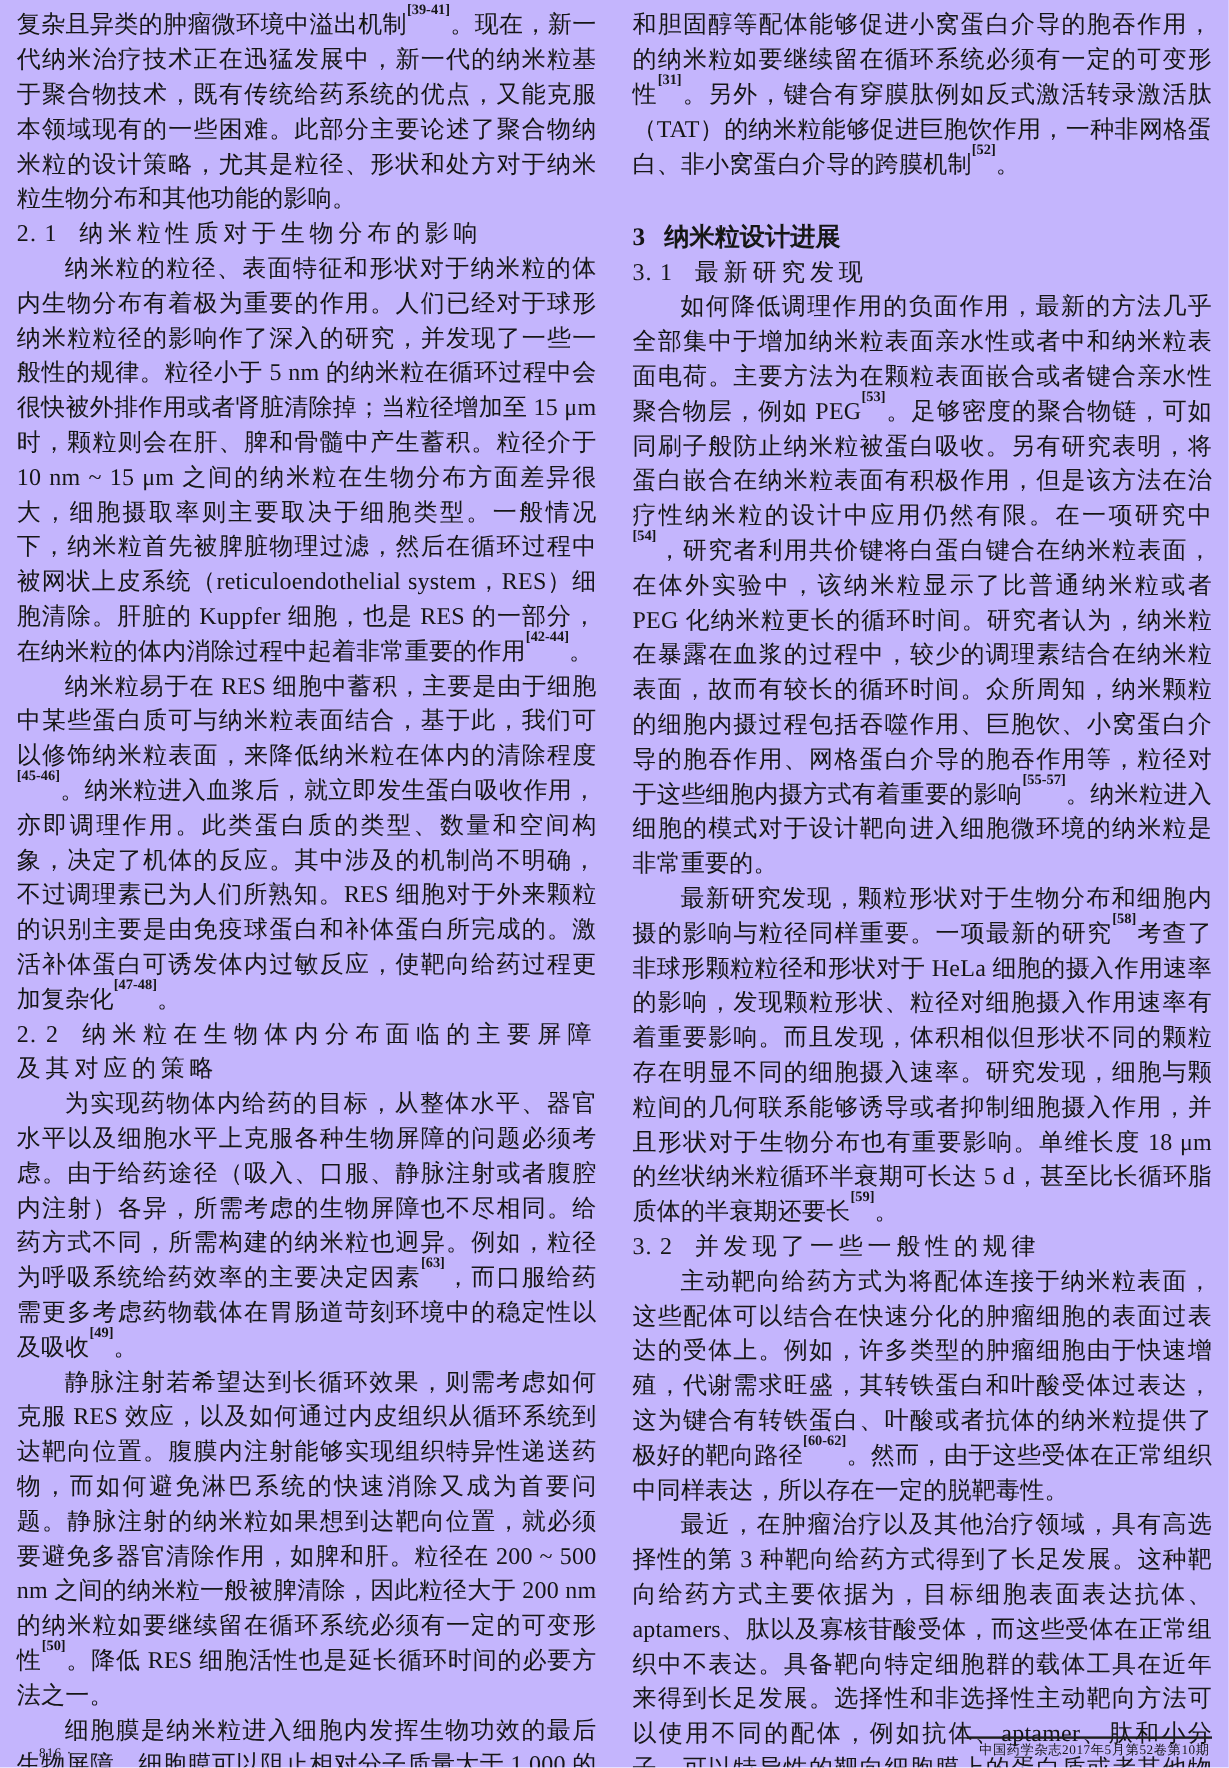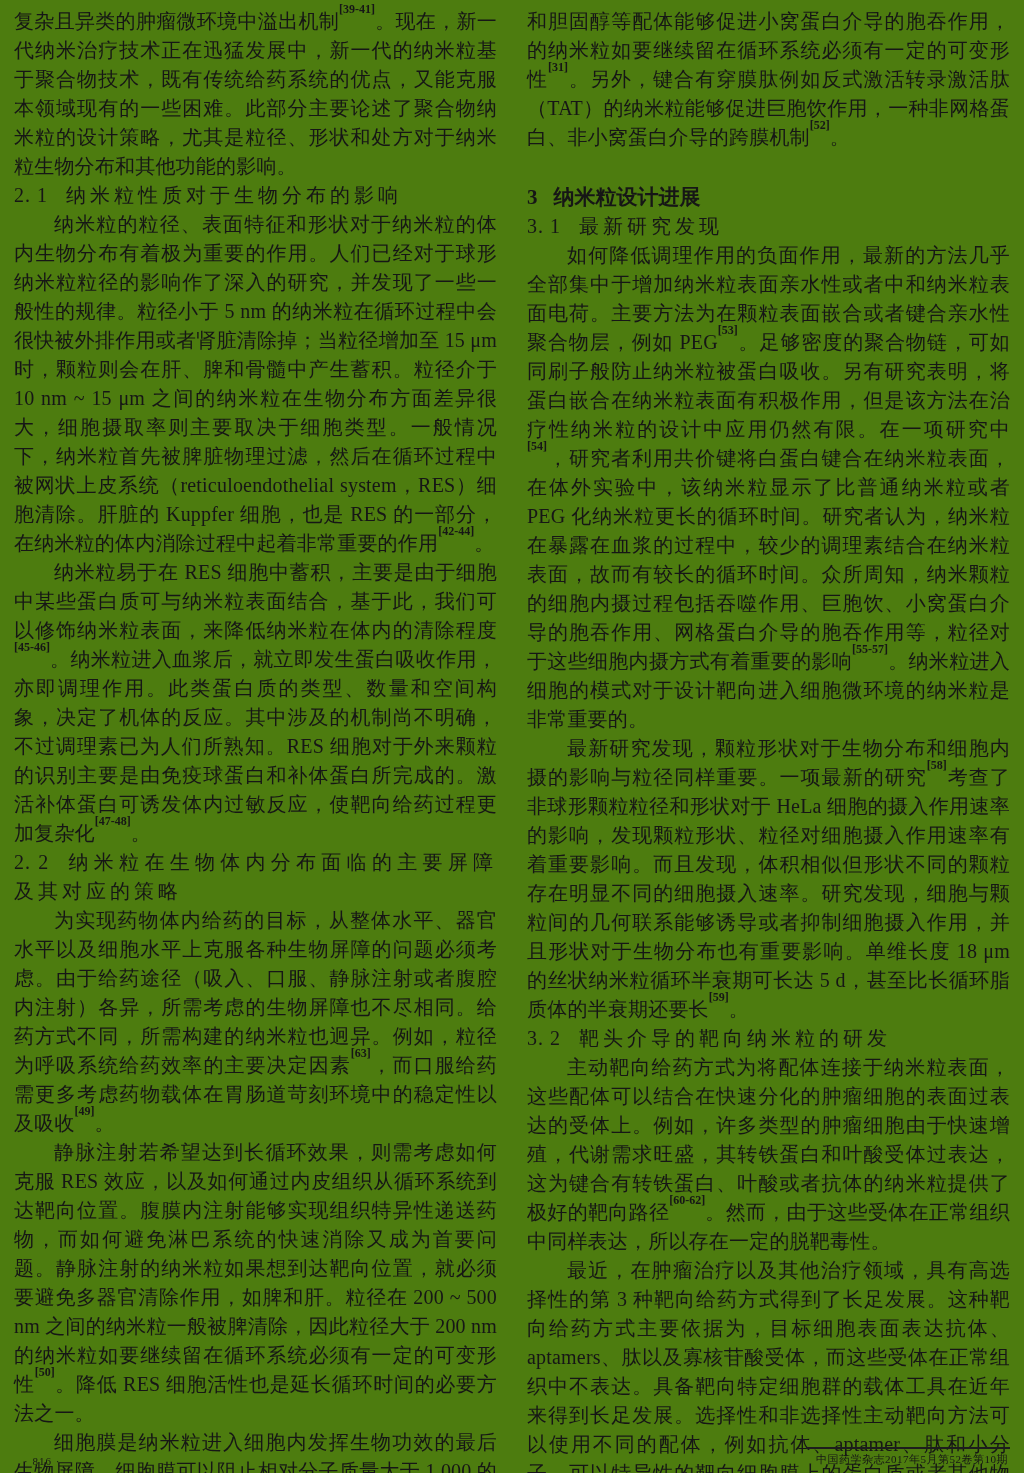--- a/index.html
+++ b/index.html
@@ -1,21 +1,21 @@
 <!DOCTYPE html>
 <html lang="zh"><head>
 <meta charset="utf-8">
 <title>中国药学杂志</title>
 <style>
   html, body { margin: 0; padding: 0; background: #ffffff; }
   .page {
     position: relative;
     width: 1024px;
     height: 1473px;
-    background: #4d7c0f;
+    background: #c4b5fd;
     color: #161616;
     font-family: "Liberation Serif", "DejaVu Serif", serif;
     overflow: hidden;
   }
   .columns {
     display: flex;
     gap: 30px;
     padding: 7px 14px 0 14px;
   }
   .col { width: 483px; flex: 0 0 483px; }
@@ -106,21 +106,21 @@
         <p class="para"><span class="text-run">静脉注射若希望达到长循环效果，则需考虑如何克服 RES 效应，以及如何通过内皮组织从循环系统到达靶向位置。腹膜内注射能够实现组织特异性递送药物，而如何避免淋巴系统的快速消除又成为首要问题。静脉注射的纳米粒如果想到达靶向位置，就必须要避免多器官清除作用，如脾和肝。粒径在 200 ~ 500 nm 之间的纳米粒一般被脾清除，因此粒径大于 200 nm 的纳米粒如要继续留在循环系统必须有一定的可变形性</span><sup class="ref">[50]</sup><span class="text-run">。降低 RES 细胞活性也是延长循环时间的必要方法之一。</span></p>
         <p class="para"><span class="text-run">细胞膜是纳米粒进入细胞内发挥生物功效的最后生物屏障。细胞膜可以阻止相对分子质量大于 1 000 的复合物的扩散，而胞吞作用可以帮助纳米粒跨越该生物屏障。将配体结合在纳米粒表面能够影响细胞摄取的方式。叶酸、白蛋白</span></p>
       </div>
     <div class="col">
         <p class="para noindent"><span class="text-run">和胆固醇等配体能够促进小窝蛋白介导的胞吞作用，的纳米粒如要继续留在循环系统必须有一定的可变形性</span><sup class="ref">[31]</sup><span class="text-run">。另外，键合有穿膜肽例如反式激活转录激活肽（TAT）的纳米粒能够促进巨胞饮作用，一种非网格蛋白、非小窝蛋白介导的跨膜机制</span><sup class="ref">[52]</sup><span class="text-run">。</span></p>
         <div class="gap"></div>
         <div class="heading1"><span class="hnum">3</span><span class="htitle">纳米粒设计进展</span></div>
         <div class="heading2"><span class="hnum">3. 1</span><span class="htitle">最新研究发现</span></div>
         <p class="para"><span class="text-run">如何降低调理作用的负面作用，最新的方法几乎全部集中于增加纳米粒表面亲水性或者中和纳米粒表面电荷。主要方法为在颗粒表面嵌合或者键合亲水性聚合物层，例如 PEG</span><sup class="ref">[53]</sup><span class="text-run">。足够密度的聚合物链，可如同刷子般防止纳米粒被蛋白吸收。另有研究表明，将蛋白嵌合在纳米粒表面有积极作用，但是该方法在治疗性纳米粒的设计中应用仍然有限。在一项研究中</span><sup class="ref">[54]</sup><span class="text-run">，研究者利用共价键将白蛋白键合在纳米粒表面，在体外实验中，该纳米粒显示了比普通纳米粒或者 PEG 化纳米粒更长的循环时间。研究者认为，纳米粒在暴露在血浆的过程中，较少的调理素结合在纳米粒表面，故而有较长的循环时间。众所周知，纳米颗粒的细胞内摄过程包括吞噬作用、巨胞饮、小窝蛋白介导的胞吞作用、网格蛋白介导的胞吞作用等，粒径对于这些细胞内摄方式有着重要的影响</span><sup class="ref">[55-57]</sup><span class="text-run">。纳米粒进入细胞的模式对于设计靶向进入细胞微环境的纳米粒是非常重要的。</span></p>
         <p class="para"><span class="text-run">最新研究发现，颗粒形状对于生物分布和细胞内摄的影响与粒径同样重要。一项最新的研究</span><sup class="ref">[58]</sup><span class="text-run">考查了非球形颗粒粒径和形状对于 HeLa 细胞的摄入作用速率的影响，发现颗粒形状、粒径对细胞摄入作用速率有着重要影响。而且发现，体积相似但形状不同的颗粒存在明显不同的细胞摄入速率。研究发现，细胞与颗粒间的几何联系能够诱导或者抑制细胞摄入作用，并且形状对于生物分布也有重要影响。单维长度 18 μm 的丝状纳米粒循环半衰期可长达 5 d，甚至比长循环脂质体的半衰期还要长</span><sup class="ref">[59]</sup><span class="text-run">。</span></p>
-        <div class="heading2"><span class="hnum">3. 2</span><span class="htitle">靶头介导的靶向纳米粒的研发</span></div>
+        <div class="heading2"><span class="hnum">3. 2</span><span class="htitle">并发现了一些一般性的规律</span></div>
         <p class="para"><span class="text-run">主动靶向给药方式为将配体连接于纳米粒表面，这些配体可以结合在快速分化的肿瘤细胞的表面过表达的受体上。例如，许多类型的肿瘤细胞由于快速增殖，代谢需求旺盛，其转铁蛋白和叶酸受体过表达，这为键合有转铁蛋白、叶酸或者抗体的纳米粒提供了极好的靶向路径</span><sup class="ref">[60-62]</sup><span class="text-run">。然而，由于这些受体在正常组织中同样表达，所以存在一定的脱靶毒性。</span></p>
         <p class="para"><span class="text-run">最近，在肿瘤治疗以及其他治疗领域，具有高选择性的第 3 种靶向给药方式得到了长足发展。这种靶向给药方式主要依据为，目标细胞表面表达抗体、aptamers、肽以及寡核苷酸受体，而这些受体在正常组织中不表达。具备靶向特定细胞群的载体工具在近年来得到长足发展。选择性和非选择性主动靶向方法可以使用不同的配体，例如抗体、aptamer、肽和小分子，可以特异性的靶向细胞膜上的蛋白质或者其他物质，例如，外源凝集素可以靶向肿瘤细胞表面的碳水化合物，所以又称作反向外源凝集素靶向</span></p>
       </div>
   </div>
 
   <div class="footer">
     <div class="footer-left">
       <span class="page-number">· 816 ·</span>
     </div>
     <div class="footer-right">

